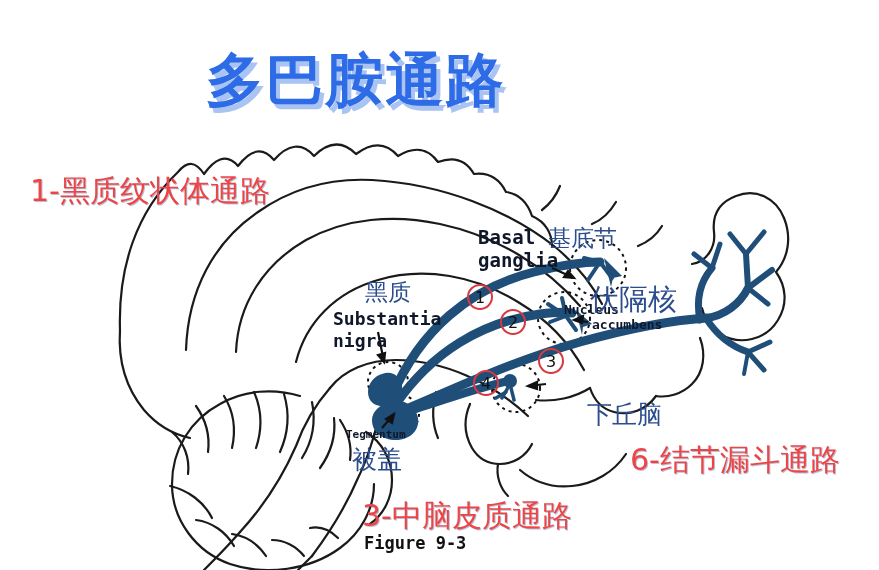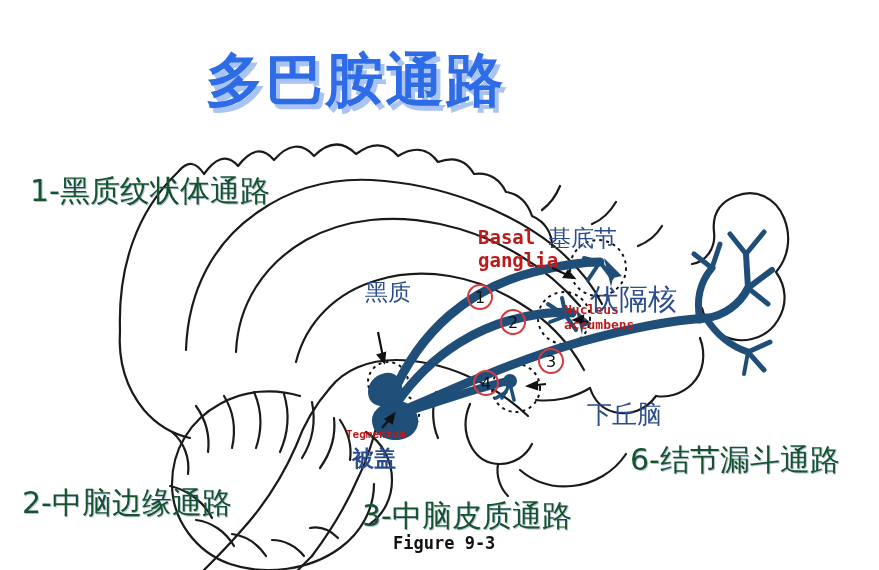--- a/index.html
+++ b/index.html
@@ -26,77 +26,77 @@
     letter-spacing:0px;
   }
   
   .cn{
     color:#2B4D8E;
     font-family:"DejaVu Sans","Liberation Sans",sans-serif;
     font-weight:400;
   }
   
   .en{
-    color:#b91c1c;
+    color:#0f172a;
     font-family:"DejaVu Sans Mono","Liberation Mono",monospace;
     font-weight:700;
   }
   
   #page-title{
     position:absolute;
     left:0;right:0;
     top:42px;
     text-align:center;
     font-family:"DejaVu Sans","Liberation Sans",sans-serif;
     font-weight:700;
     font-size:58px;
     color:#2E6BE6;
     letter-spacing:2px;
     text-shadow:4px 5px 0 #A9C4F2;
   }
   
   .pathway-cap{
-    color:#14532d;
+    color:#ef4444;
     font-family:"DejaVu Sans","Liberation Sans",sans-serif;
     font-weight:400;
     font-size:30px;
     text-shadow:1px 1px 0 rgba(43,77,142,.35);
   }
   #cap-1{left:30px;  top:175px;}
   #cap-2{left:22px;  top:487px;}
   #cap-3{left:362px; top:500px;}
   #cap-4{left:630px; top:444px;}
 
   #fig-caption{
-    left:393px; top:535px;
+    left:364px; top:535px;
     color:#111;
     font-family:"DejaVu Sans Mono","Liberation Mono",monospace;
     font-weight:700;
     font-size:17px;
     letter-spacing:0px;
   }
 
   
   #lbl-basal-ganglia{left:478px; top:228px; font-size:19px;}
   #lbl-basal-ganglia .l2{display:block;margin-top:3px;}
   #lbl-basal-ganglia-cn{left:548px; top:226px; font-size:23px;}
 
   #lbl-substantia{left:333px; top:310px; font-size:18px;}
   #lbl-substantia .l2{display:block;margin-top:3px;}
   #lbl-substantia-cn{left:365px; top:280px; font-size:23px;}
 
   #lbl-accumbens{left:564px; top:303px; font-size:13px;}
-  #lbl-accumbens .l2{display:block;margin-top:1px;}
+  #lbl-accumbens .l2{display:block;margin-top:1px;margin-left:28px;}
   #lbl-accumbens-cn{left:590px; top:287px; font-size:29px;font-family:Liberation Mono, monospace;}
 
   #lbl-hypothalamus{left:551px; top:378px; font-size:19px;}
   #lbl-hypothalamus-cn{left:587px; top:402px; font-size:25px;}
 
   #lbl-tegmentum{left:346px; top:429px; font-size:11px;}
-  #lbl-tegmentum-cn{left:352px; top:447px; font-size:22px;font-weight:bold;}
+  #lbl-tegmentum-cn{left:352px; top:447px; font-size:25px;}
 
   
   .num{
     position:absolute;
     width:26px;height:26px;
     border:2px solid #D6393E;
     border-radius:50%;
     color:#111;
     font-family:"DejaVu Sans","Liberation Sans",sans-serif;
     font-size:16px;
@@ -316,32 +316,35 @@
       <path d="M384,362 l-6,-7 l7,-2 z"></path>
 
       <path d="M382,428 l12,-14" fill="none"></path>
       <path d="M394,414 l-2,9 l-6,-4 z"></path>
     </g>
   </svg>
 
   <div id="page-title">多巴胺通路</div>
 
   <div class="lbl pathway-cap" id="cap-1">1-黑质纹状体通路</div>
-  <div class="lbl pathway-cap" id="cap-2">2-中脑边缘通路</div>
   <div class="lbl pathway-cap" id="cap-3">3-中脑皮质通路</div>
   <div class="lbl pathway-cap" id="cap-4">6-结节漏斗通路</div>
 
   <div class="lbl" id="fig-caption">Figure 9-3</div>
 
   <div class="lbl en" id="lbl-basal-ganglia">
     <span class="l1">Basal</span>
     <span class="l2">ganglia</span>
   </div>
   <div class="lbl cn" id="lbl-basal-ganglia-cn">基底节</div>
 
+  <div class="lbl en" id="lbl-substantia">
+    <span class="l1">Substantia</span>
+    <span class="l2">nigra</span>
+  </div>
   <div class="lbl cn" id="lbl-substantia-cn">黑质</div>
 
   <div class="lbl en" id="lbl-accumbens">
     <span class="l1">Nucleus</span>
     <span class="l2">accumbens</span>
   </div>
   <div class="lbl cn" id="lbl-accumbens-cn">伏隔核</div>
 
   <div class="lbl cn" id="lbl-hypothalamus-cn">下丘脑</div>
 

